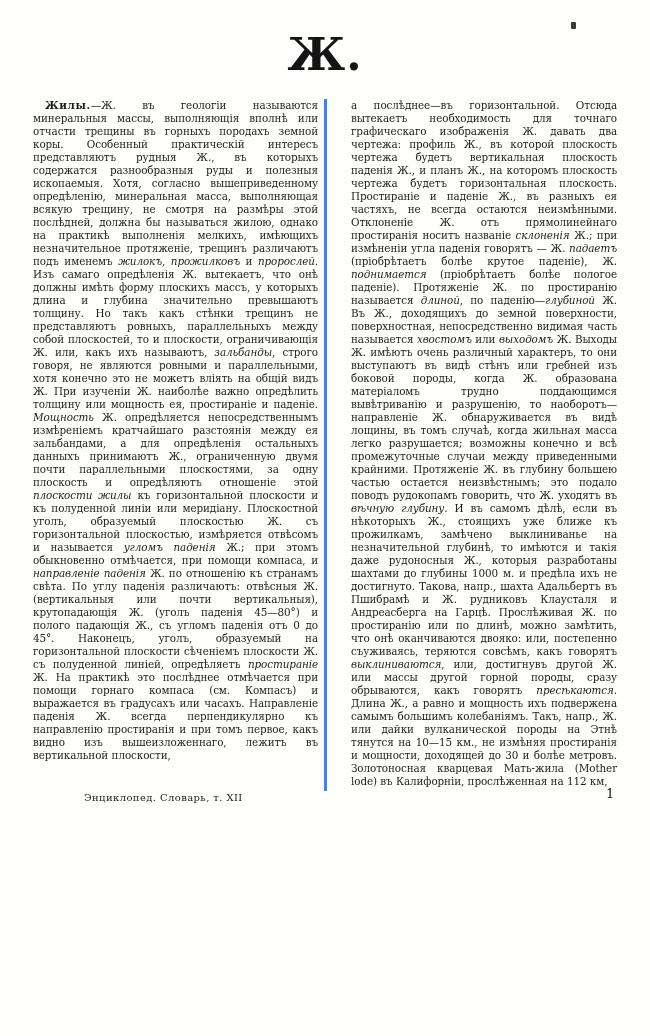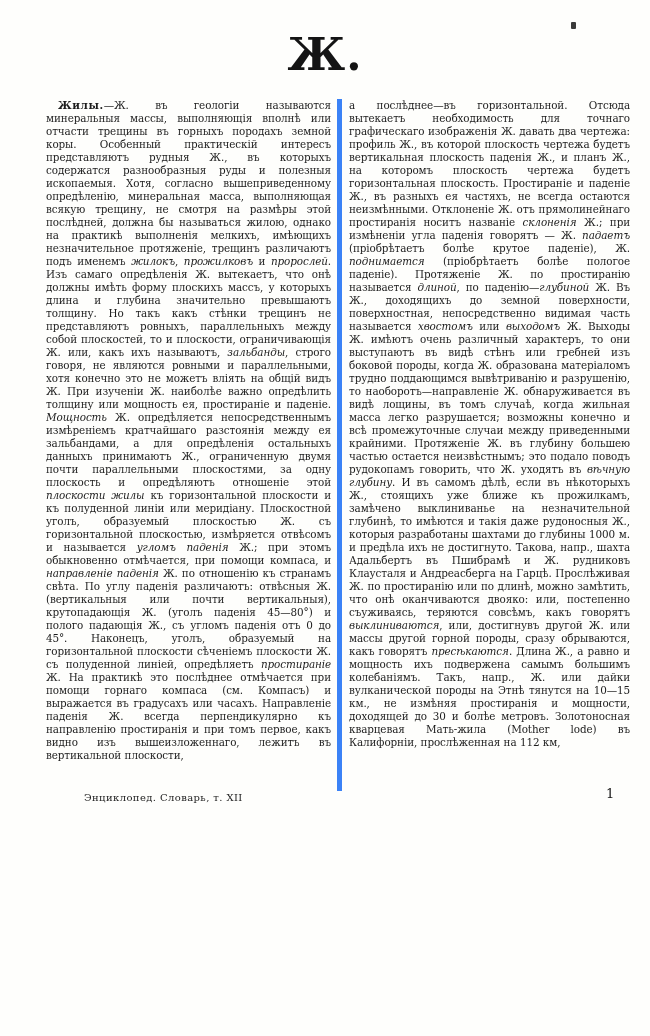--- a/index.html
+++ b/index.html
@@ -25,21 +25,21 @@
     margin: 0;
     text-align: center;
     font-size: 44px;
     line-height: 1.15;
     font-weight: bold;
     letter-spacing: 1px;
     color: #141414;
   }
   .columns {
     position: absolute;
-    top: 99px; left: 46px;
+    top: 99px; left: 33px;
     width: 584px; height: 692px;
     display: flex;
     overflow: hidden;
   }
   .col {
     font-size: 10.4px;
     line-height: 13px;
     text-align: justify;
     letter-spacing: -0.1px;
     word-spacing: 0.2px;
@@ -47,22 +47,22 @@
     -webkit-hyphens: auto;
     color: #1c1c1c;
   }
   .col-left {
     flex: 0 0 285px;
     padding-right: 6px;
     text-indent: 12px;
   }
   .col-right {
     flex: 1 1 auto;
-    padding-left: 7px;
-    border-left: 5px solid #3b82f6;
+    padding-left: 24px;
+    border-left: 3px solid #3b82f6;
   }
   .seg-b { font-weight: bold; letter-spacing: 0.6px; }
   .seg-i { font-style: italic; }
   .imprint {
     position: absolute;
     top: 792px; left: 84px;
     font-size: 10px;
     letter-spacing: 0.4px;
     color: #222;
   }

